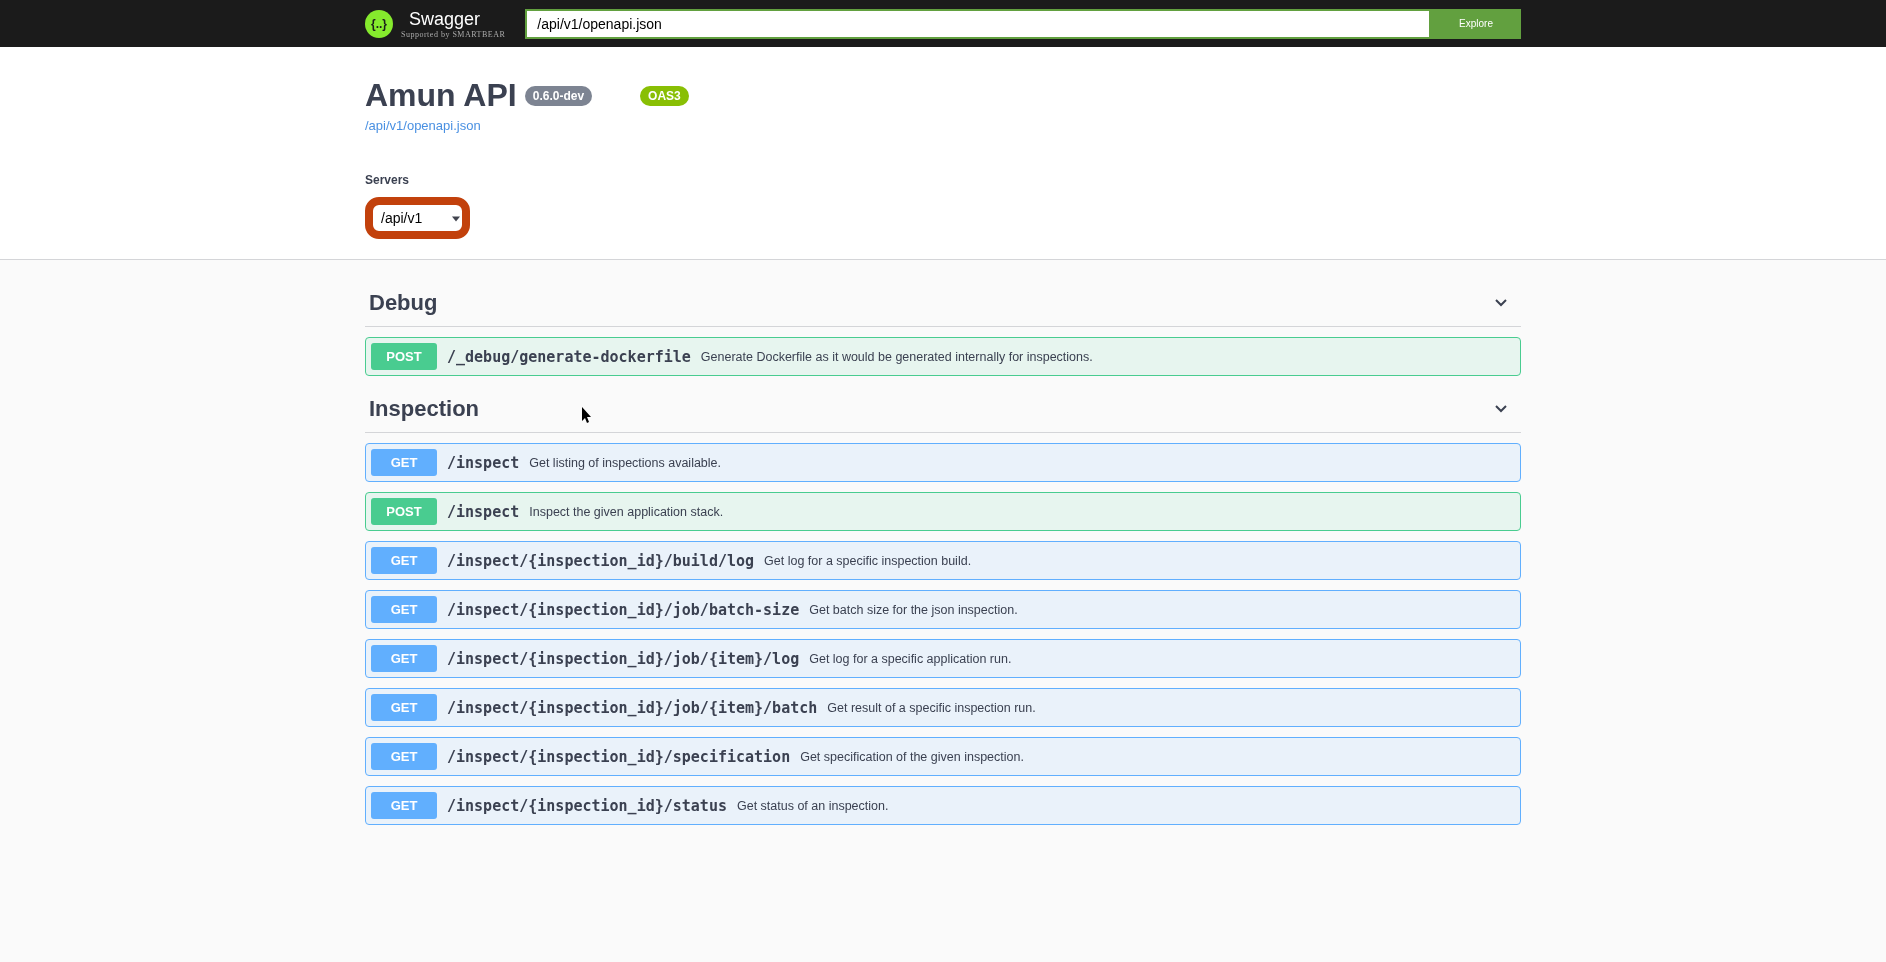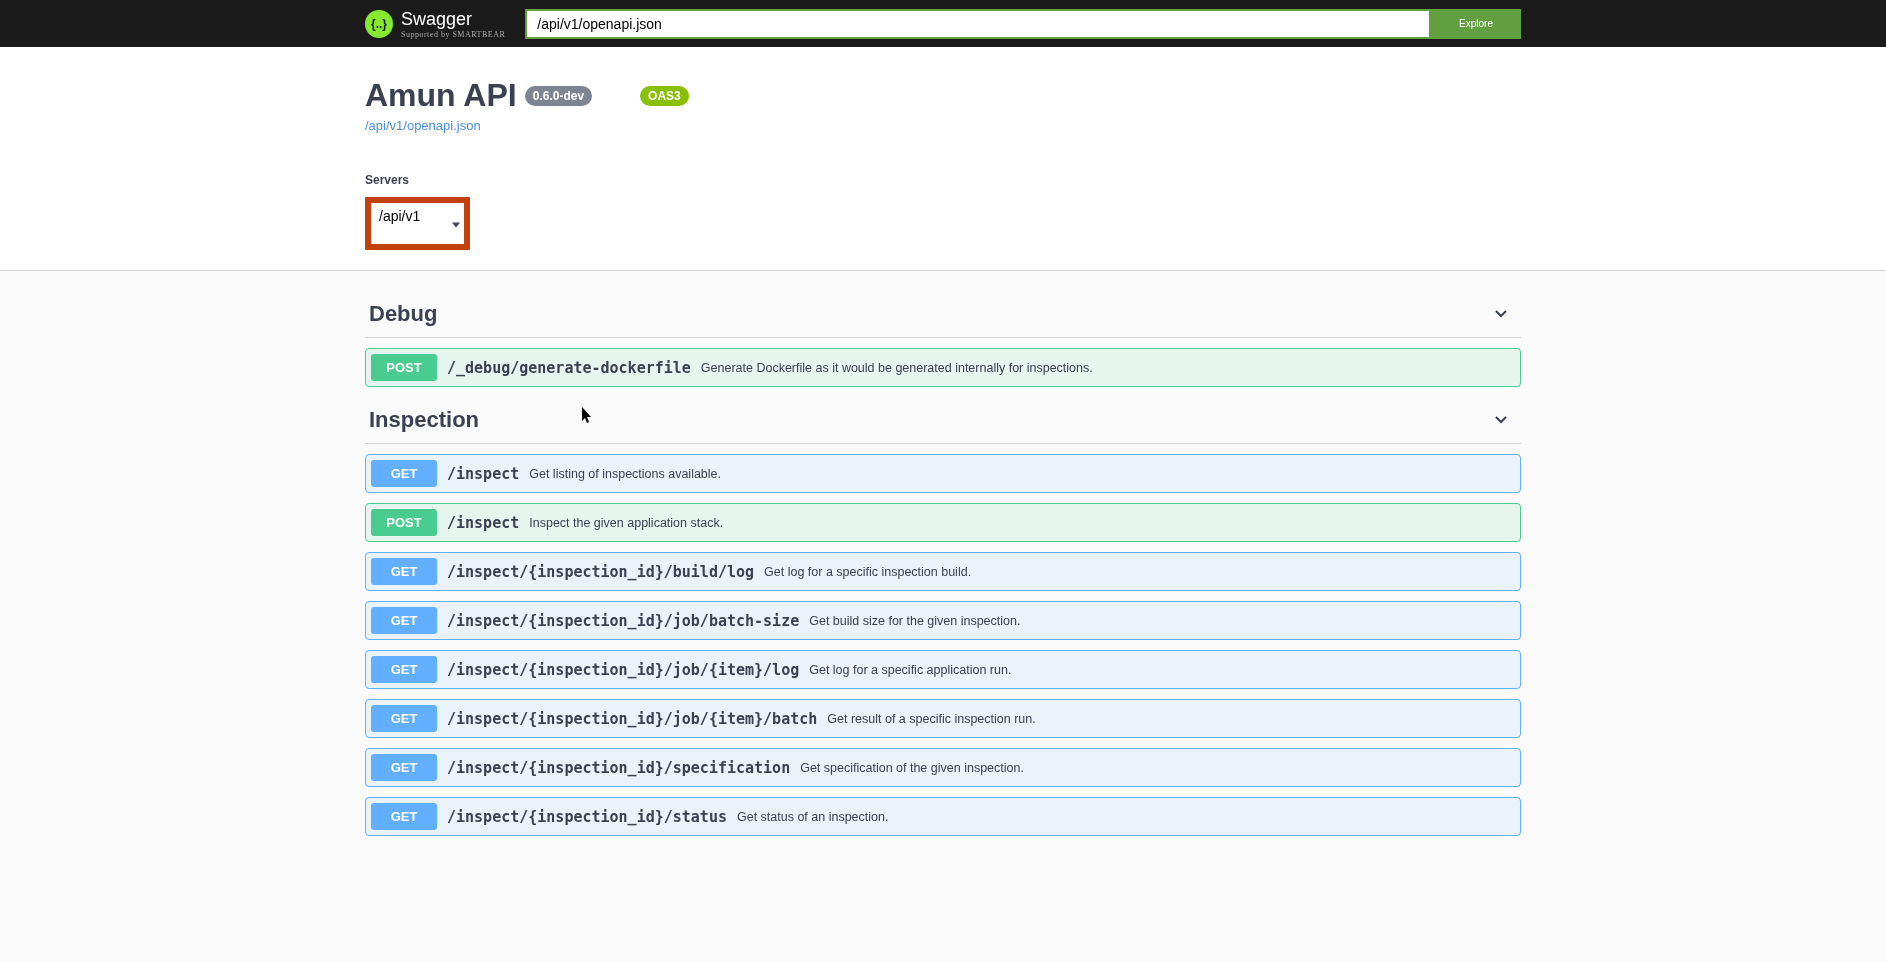--- a/index.html
+++ b/index.html
@@ -2,36 +2,36 @@
 <html><head>
   <meta charset="utf-8">
   <style>
     * { box-sizing: border-box; margin: 0; padding: 0; }
     body { font-family: sans-serif; background: #fafafa; color: #3b4151; }
     
     .topbar { background: #1b1b1b; height: 47px; display: flex; align-items: center; padding: 0 20px; }
     .topbar-wrapper { width: 1156px; margin: 0 auto; display: flex; align-items: center; gap: 20px; }
     .logo { display: flex; align-items: center; gap: 8px; }
     .logo-icon { width: 28px; height: 28px; background: #85ea2d; border-radius: 50%; display: flex; align-items: center; justify-content: center; color: #1b1b1b; font-size: 12px; font-weight: bold; }
-    .logo-text { color: #fff; font-size: 18px; font-weight: 500; }
+    .logo-text { color: #fff; font-size: 18px; font-weight: 500; margin-left: 8px; }
     .logo-sub { color: #aaa; font-size: 8px; display: block; text-align: right; letter-spacing: 0.5px; font-family: Liberation Serif, serif; }
     .url-input-wrapper { flex: 1; display: flex; }
     .url-input { flex: 1; height: 30px; border: 2px solid #62a03f; background: #fff; padding: 0 10px; font-size: 14px; outline: none; }
     .explore-btn { background: #62a03f; color: #fff; border: none; padding: 0 28px; height: 30px; font-size: 10px; font-weight: 400; cursor: pointer; }
     
     .info-section { width: 1156px; margin: 0 auto; padding: 30px 0 20px; }
     .title-row { display: flex; align-items: center; gap: 8px; }
     .api-title { font-size: 32px; font-weight: 700; color: #3b4151; }
     .version-badge { background: #7d8492; color: #fff; padding: 3px 8px; border-radius: 20px; font-size: 12px; font-weight: 700; }
     .oas-badge { background: #89bf04; color: #fff; padding: 3px 8px; border-radius: 20px; font-size: 12px; font-weight: 700; margin-left: 40px; }
     .spec-link { color: #4990e2; font-size: 13px; text-decoration: none; display: block; margin-top: 4px; }
     
     .servers-section { width: 1156px; margin: 0 auto; padding: 20px 0; }
     .servers-label { font-size: 12px; font-weight: 700; color: #3b4151; margin-bottom: 10px; }
-    .servers-select { border: 6px solid #c2410c; border-radius: 1px; padding: 5px 28px 20px 8px; font-size: 14px; background: #fff; appearance: none; position: relative; min-width: 105px; }
+    .servers-select { border: 8px solid #c2410c; border-radius: 14px; padding: 5px 28px 5px 8px; font-size: 14px; background: #fff; appearance: none; position: relative; min-width: 105px; }
     .servers-wrapper { position: relative; display: inline-block; }
     .servers-wrapper::after { content: ''; position: absolute; right: 10px; top: 50%; transform: translateY(-30%); border-left: 4px solid transparent; border-right: 4px solid transparent; border-top: 5px solid #41444e; pointer-events: none; }
     
     .divider { border-bottom: 1px solid rgba(59,65,81,0.2); }
     
     .content { width: 1156px; margin: 0 auto; padding-top: 20px; }
     
     .tag-section { margin-bottom: 10px; }
     .tag-header { display: flex; align-items: center; justify-content: space-between; padding: 10px 10px 10px 4px; cursor: pointer; border-bottom: 1px solid rgba(59,65,81,0.2); }
     .tag-name { font-size: 22px; font-weight: 700; color: #3b4151; }
@@ -137,21 +137,21 @@
       <div class="op-row">
         <span class="method-badge method-get">GET</span>
         <span class="op-path">/inspect/{inspection_id}/build/log</span>
         <span class="op-desc">Get log for a specific inspection build.</span>
       </div>
     </div>
     <div class="op-block op-get">
       <div class="op-row">
         <span class="method-badge method-get">GET</span>
         <span class="op-path">/inspect/{inspection_id}/job/batch-size</span>
-        <span class="op-desc">Get build size for the given inspection.</span>
+        <span class="op-desc">Get batch size for the json inspection.</span>
       </div>
     </div>
     <div class="op-block op-get">
       <div class="op-row">
         <span class="method-badge method-get">GET</span>
         <span class="op-path">/inspect/{inspection_id}/job/{item}/log</span>
         <span class="op-desc">Get log for a specific application run.</span>
       </div>
     </div>
     <div class="op-block op-get">

